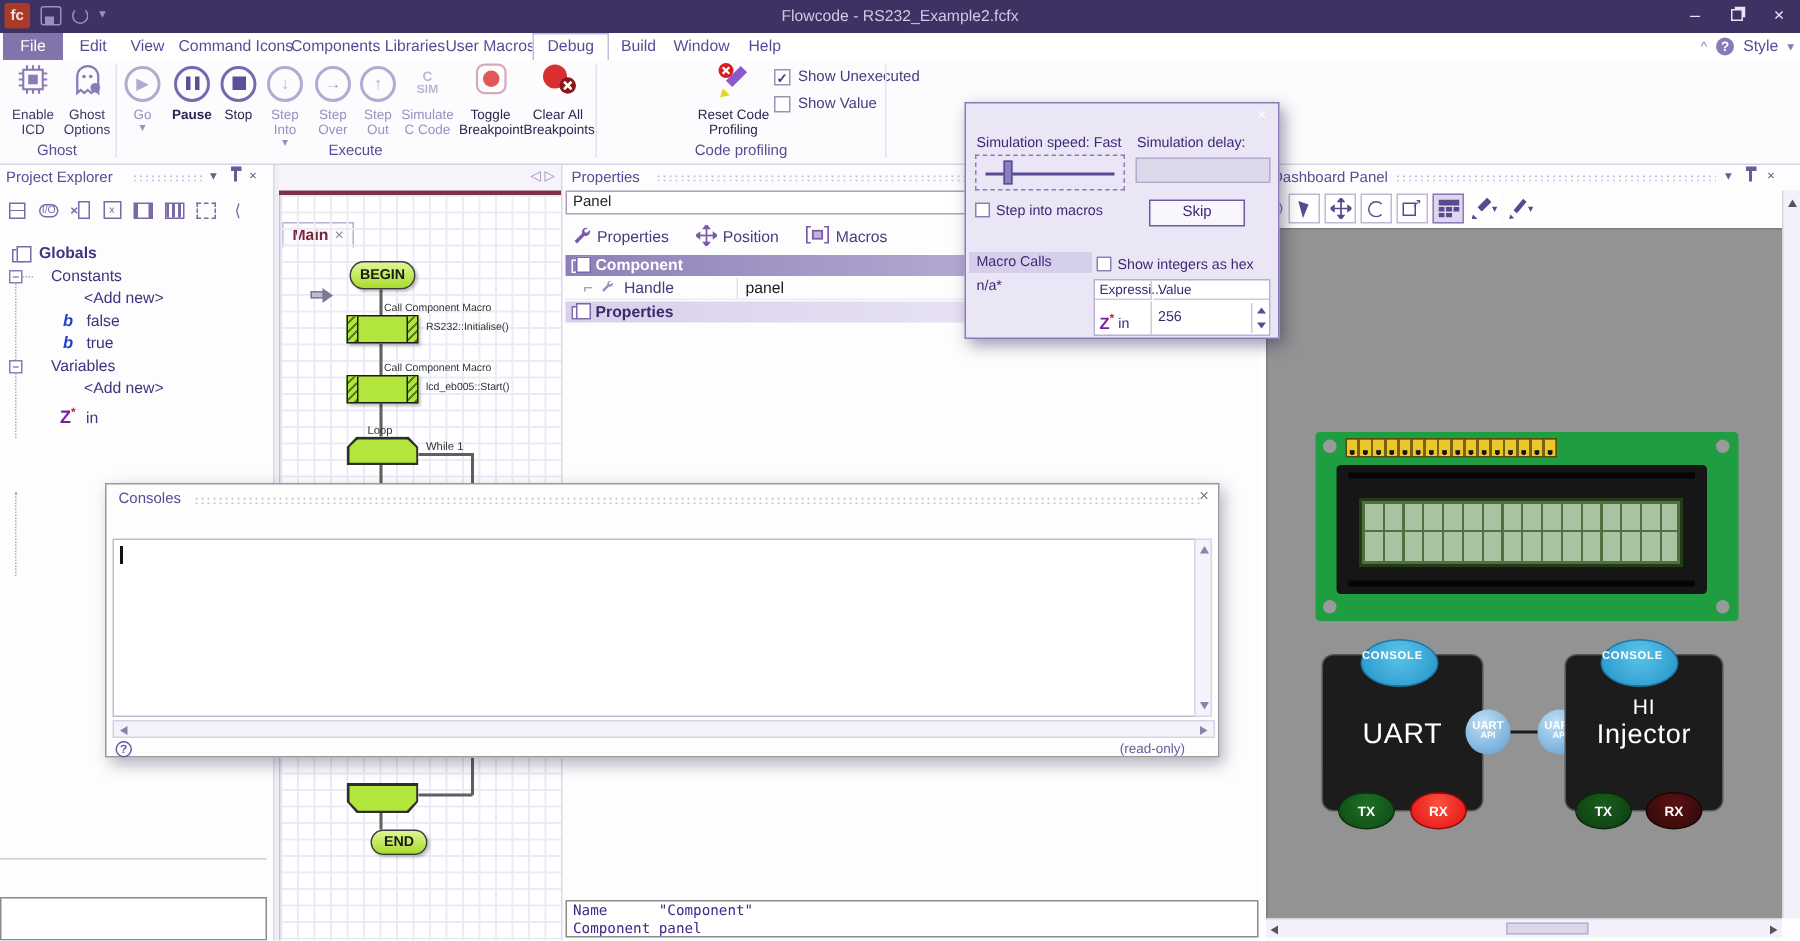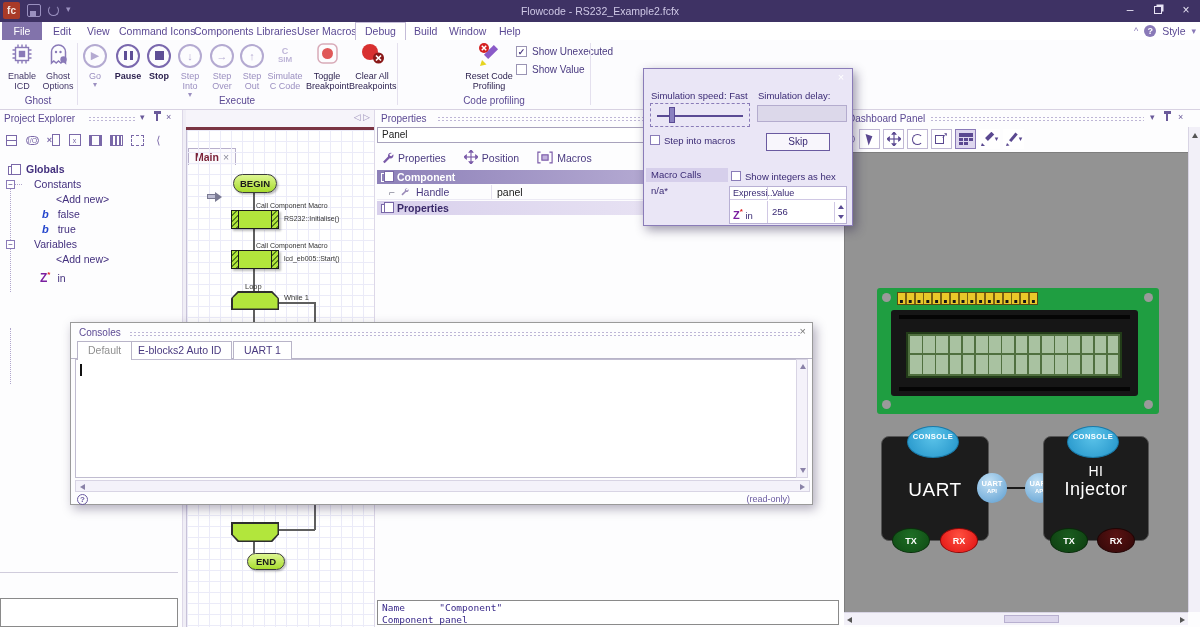--- a/index.html
+++ b/index.html
@@ -126,21 +126,21 @@
   .bezel { position:absolute; left:14px; top:22px; width:247px; height:86px; background:#161616; border-radius:3px; }
   .bezel::before { content:""; position:absolute; left:8px; top:5px; right:8px; height:4px; background:#050505; }
   .bezel::after { content:""; position:absolute; left:8px; bottom:5px; right:8px; height:4px; background:#050505; }
   .lcdscreen { position:absolute; left:29px; top:44px; width:216px; height:46px; background:#50703f; border:2px solid #223c18; }
   .lcdcells { position:absolute; inset:2px; background-color:#a9c2a1;
     background-image:repeating-linear-gradient(90deg, transparent 0 11.7px, #50703f 11.7px 13.2px), repeating-linear-gradient(0deg, transparent 0 19px, #50703f 19px 21px); }
 
   
   .comp { position:absolute; width:108px; height:105px; background:#1c1c1c; border:1px solid #555; border-radius:8px; color:#fff; text-align:center; }
   .cname { font-size:19px; letter-spacing:0.5px; }
-  .badge { position:absolute; width:52px; height:32px; border-radius:50%; background:radial-gradient(circle at 50% 30%, #5cc4ea, #2192c8); border:1px solid #1a7aa8; color:#fff; font-size:7.5px; font-weight:bold; text-align:center; line-height:19px; letter-spacing:0.5px; }
+  .badge { position:absolute; width:52px; height:32px; border-radius:50%; background:radial-gradient(circle at 50% 30%, #5cc4ea, #2192c8); border:1px solid #1a7aa8; color:#fff; font-size:7.5px; font-weight:bold; line-height:19px; letter-spacing:0.5px; }
   .pillport { position:absolute; width:38px; height:25px; border-radius:50%; color:#fff; font-size:9px; font-weight:bold; text-align:center; line-height:24px; }
   .apinode { position:absolute; width:30px; height:30px; border-radius:50%; background:radial-gradient(circle at 40% 30%, #c2e0f4, #5a9cd0); color:#fff; text-align:center; font-weight:bold; }
   .apinode .l1 { font-size:7.5px; line-height:9px; margin-top:6px; }
   .apinode .l2 { font-size:6px; line-height:7px; }
   .apilink { position:absolute; height:2px; background:#1a1a1a; }
 
   
   .dbg { position:absolute; top:68px; left:643px; width:210px; height:158px; background:#eae6f6; border:1px solid #8a7cb8; box-shadow:3px 4px 10px rgba(40,30,70,.45); }
   .dbg-title { position:absolute; top:0; left:0; right:0; height:18px; background:#8276b2; color:#fff; font-size:10.5px; line-height:18px; padding-left:7px; }
   .dbg-x { position:absolute; right:4px; top:0; width:14px; height:18px; text-align:center; color:#fff; font-size:11px; line-height:17px; }
@@ -250,21 +250,21 @@
         </span>
       </div>
     <div class="rlb" style="font-weight:bold;color:#2e2350">Pause</div>
   </div>
   <div class="rb" style="left:145px;width:28px">
     <div class="ric">
         <span class="cir">
           <span class="stopsq"></span>
         </span>
       </div>
-    <div class="rlb" style="font-weight:bold;color:#2e2350">Stop</div>
+    <div class="rlb" style="font-weight:normal;color:#2e2350">Stop</div>
   </div>
   <div class="rb dim" style="left:174px;width:32px">
     <div class="ric">
         <span class="cir">↓</span>
       </div>
     <div class="rlb">Step Into</div>
     <div class="rcaret">▾</div>
   </div>
   <div class="rb dim" style="left:206px;width:32px">
     <div class="ric">
@@ -651,25 +651,20 @@
       <span class="tri" style="left:2.5px;top:3px;border-left:3px solid transparent;border-right:3px solid transparent;border-bottom:4px solid #5a4a94"></span>
       <span class="tri" style="left:2.5px;bottom:3px;border-left:3px solid transparent;border-right:3px solid transparent;border-top:4px solid #5a4a94"></span>
     </div>
   </div>
 </div>
 
 <div class="cons">
   <div class="phead" style="left:8px;top:2px">Consoles</div>
   <div class="dots" style="left:58px;top:8px;width:672px"></div>
   <div class="cons-x">×</div>
-  <div class="ctabbar">
-    <span class="ctab sel" style="left:6px">Default</span>
-    <span class="ctab" style="left:56px">E-blocks2 Auto ID</span>
-    <span class="ctab" style="left:162px">UART 1</span>
-  </div>
   <div class="ctext">
     <div class="ccursor"></div>
   </div>
   <div class="cvs">
     <span class="tri" style="left:2.5px;top:4px;border-left:3.5px solid transparent;border-right:3.5px solid transparent;border-bottom:5px solid #8a82a8"></span>
     <span class="tri" style="left:2.5px;bottom:4px;border-left:3.5px solid transparent;border-right:3.5px solid transparent;border-top:5px solid #8a82a8"></span>
   </div>
   <div class="chs">
     <span class="tri" style="left:4px;top:2.5px;border-top:3.5px solid transparent;border-bottom:3.5px solid transparent;border-right:5px solid #8a82a8"></span>
     <span class="tri" style="right:4px;top:2.5px;border-top:3.5px solid transparent;border-bottom:3.5px solid transparent;border-left:5px solid #8a82a8"></span>

